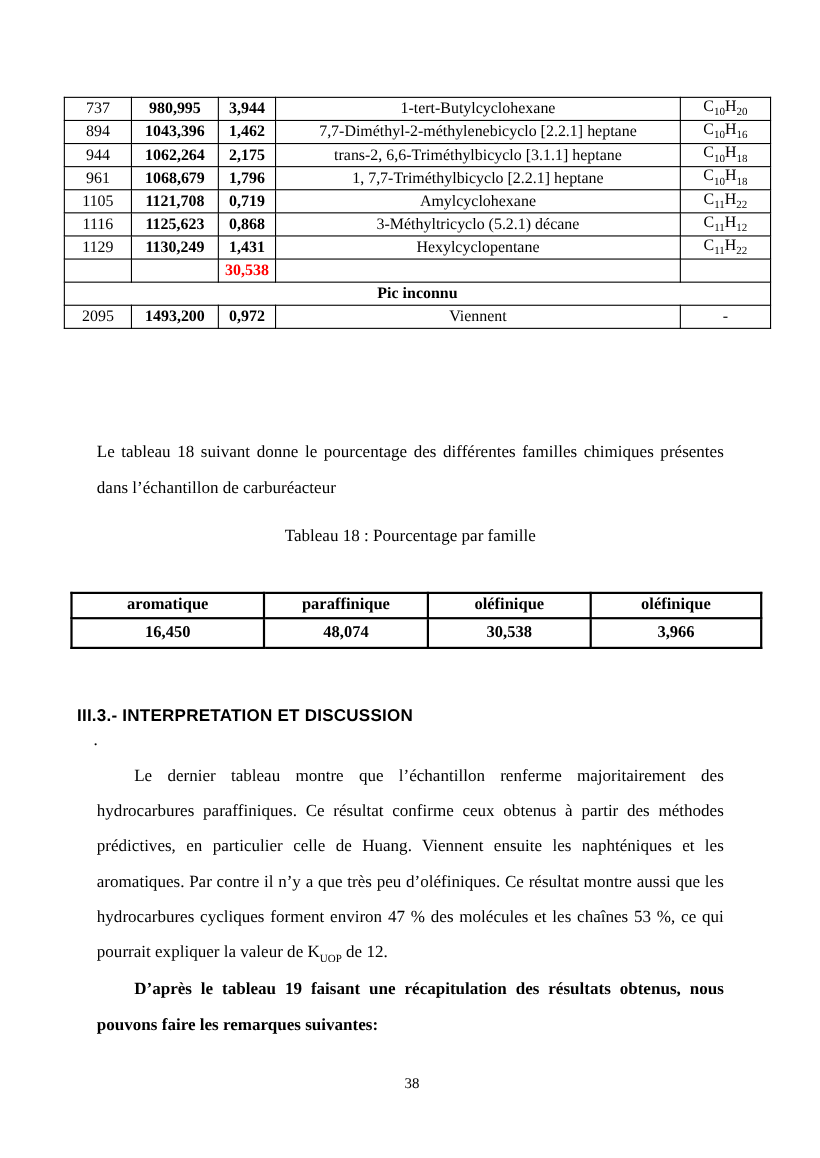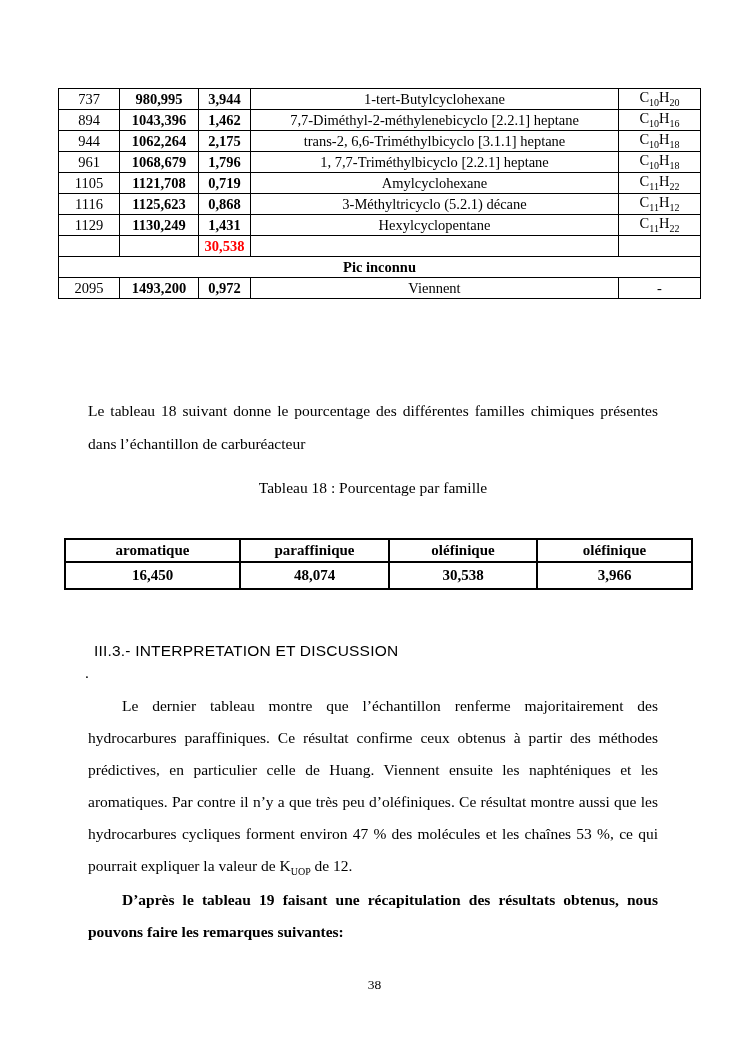--- a/index.html
+++ b/index.html
@@ -28,22 +28,22 @@
     font-size:15px;padding:0;overflow:hidden;
   }
   #t2 tr.hdr td{height:21px;}
   #t2 tr.valr td{height:25px;}
 
   
   .para{font-size:15.5px;line-height:32px;text-align:justify;}
   #para1{left:88px;top:394px;width:570px;line-height:33px;}
   #caption{left:88px;top:479px;width:570px;text-align:center;font-size:15.5px;}
   #heading{
-    left:94px;top:642px;font-family:"Liberation Sans",sans-serif;
-    font-weight:normal;font-size:15.5px;letter-spacing:0.2px;
+    left:70px;top:642px;font-family:"Liberation Sans",sans-serif;
+    font-weight:bold;font-size:15.5px;letter-spacing:0.2px;
   }
   #dot{left:85px;top:664px;font-size:15.5px;}
   #para2{left:88px;top:690px;width:570px;text-indent:34px;}
   #para3{left:88px;top:884px;width:570px;text-indent:34px;font-weight:bold;}
   #pagenum{left:2px;top:977px;width:745px;text-align:center;font-size:13.5px;}
 </style>
 </head>
 <body>
 
 <table id="t1" class="abs">

